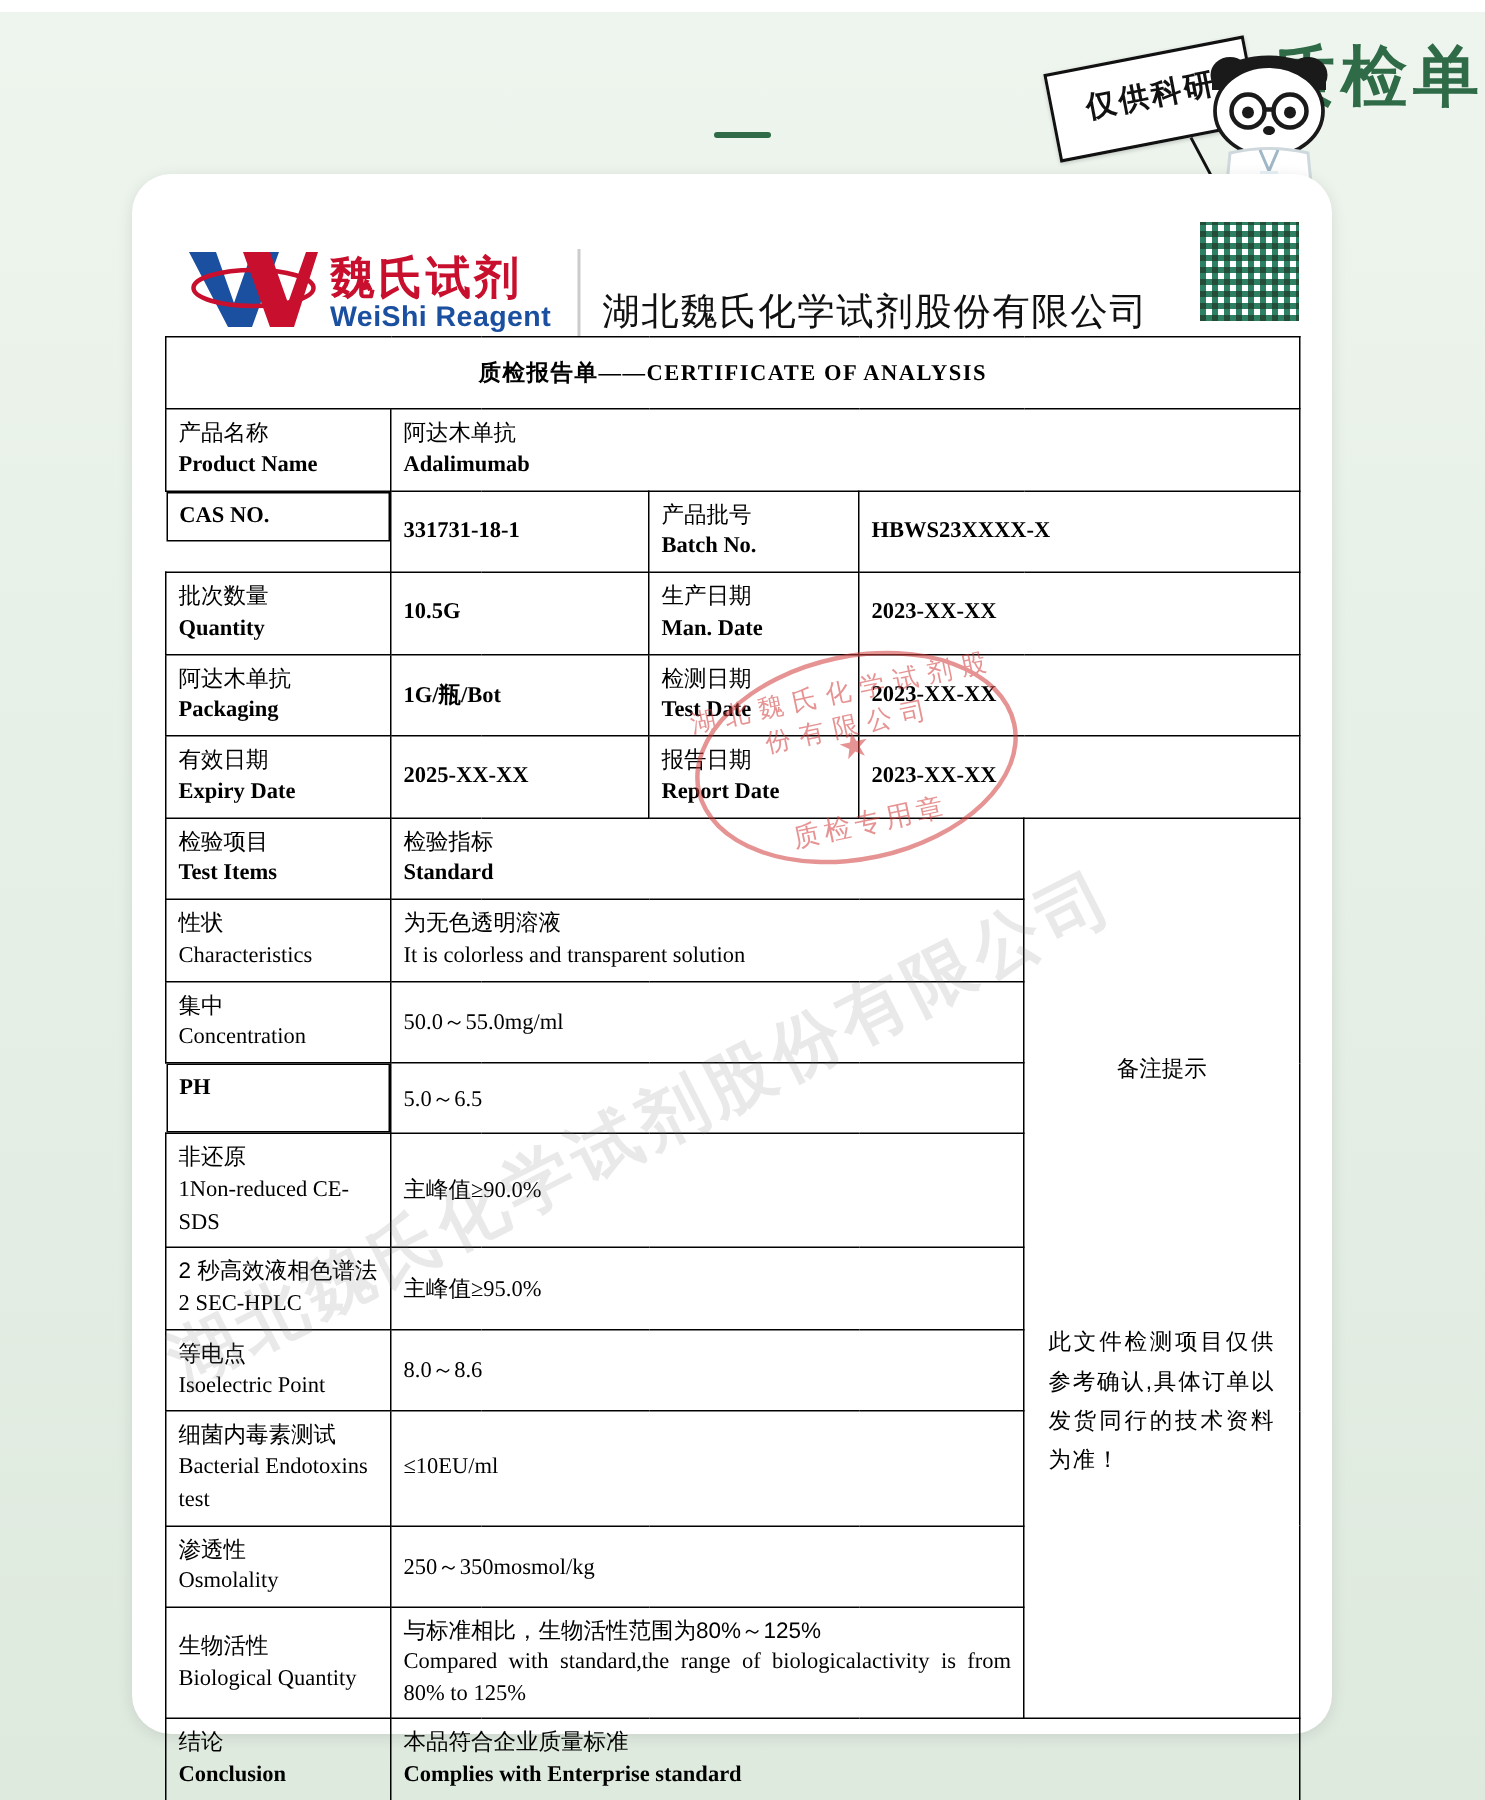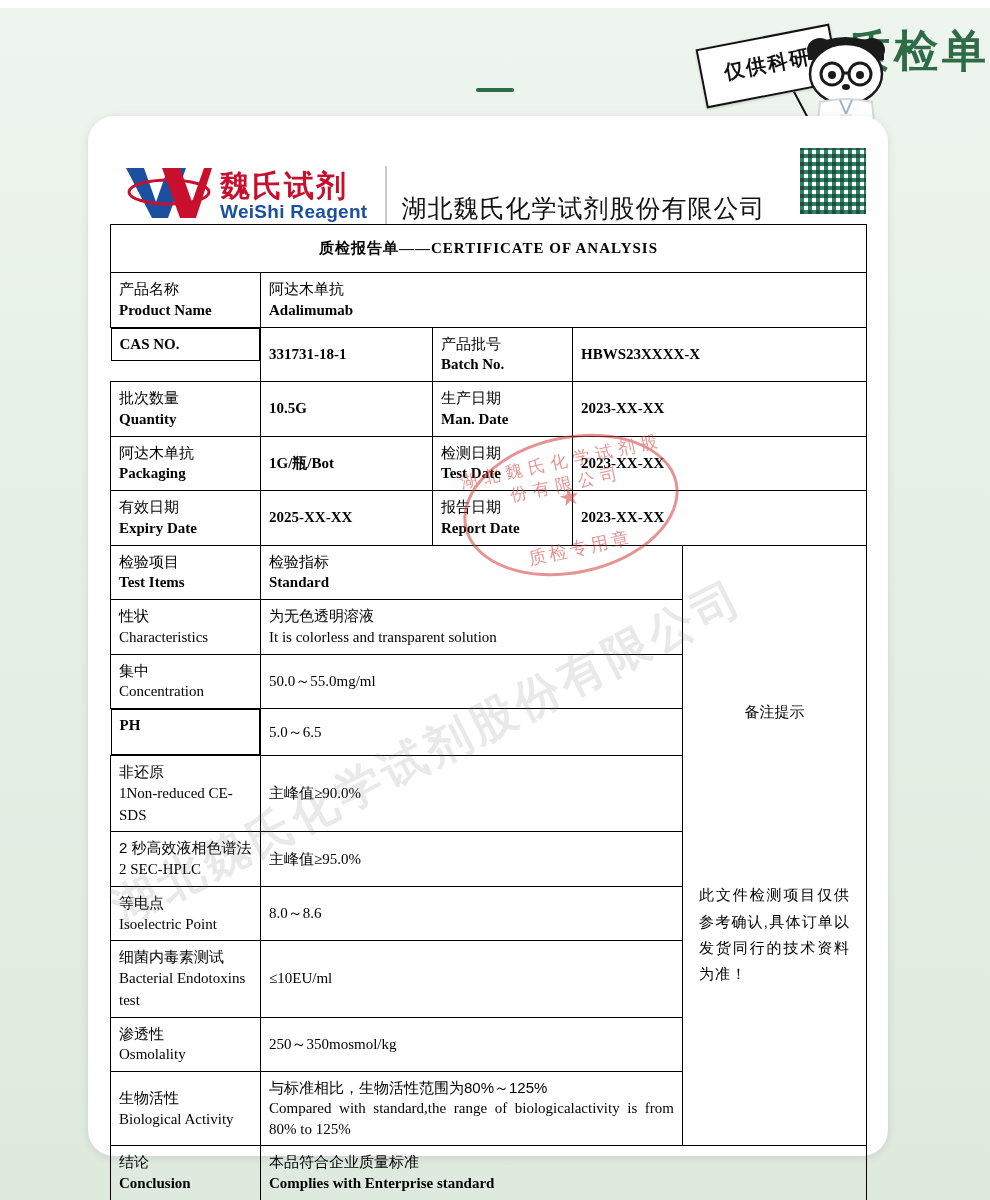--- a/index.html
+++ b/index.html
@@ -463,21 +463,21 @@
             <td>
               <span class="cn">渗透性</span>
               <span class="en" style="font-weight:normal">Osmolality</span>
             </td>
             <td colspan="4" class="val-reg">250～350mosmol/kg</td>
           </tr>
 
           <tr>
             <td>
               <span class="cn">生物活性</span>
-              <span class="en" style="font-weight:normal">Biological Activity</span>
+              <span class="en" style="font-weight:normal">Biological Quantity</span>
             </td>
             <td colspan="4">
               <span class="cn bio-line">与标准相比，生物活性范围为80%～125%</span>
               <span class="bio-line" style="font-size:15px;text-align:justify">Compared with standard,the range of biologicalactivity is from 80% to 125%</span>
             </td>
           </tr>
 
           <tr>
             <td>
               <span class="cn">结论</span>

